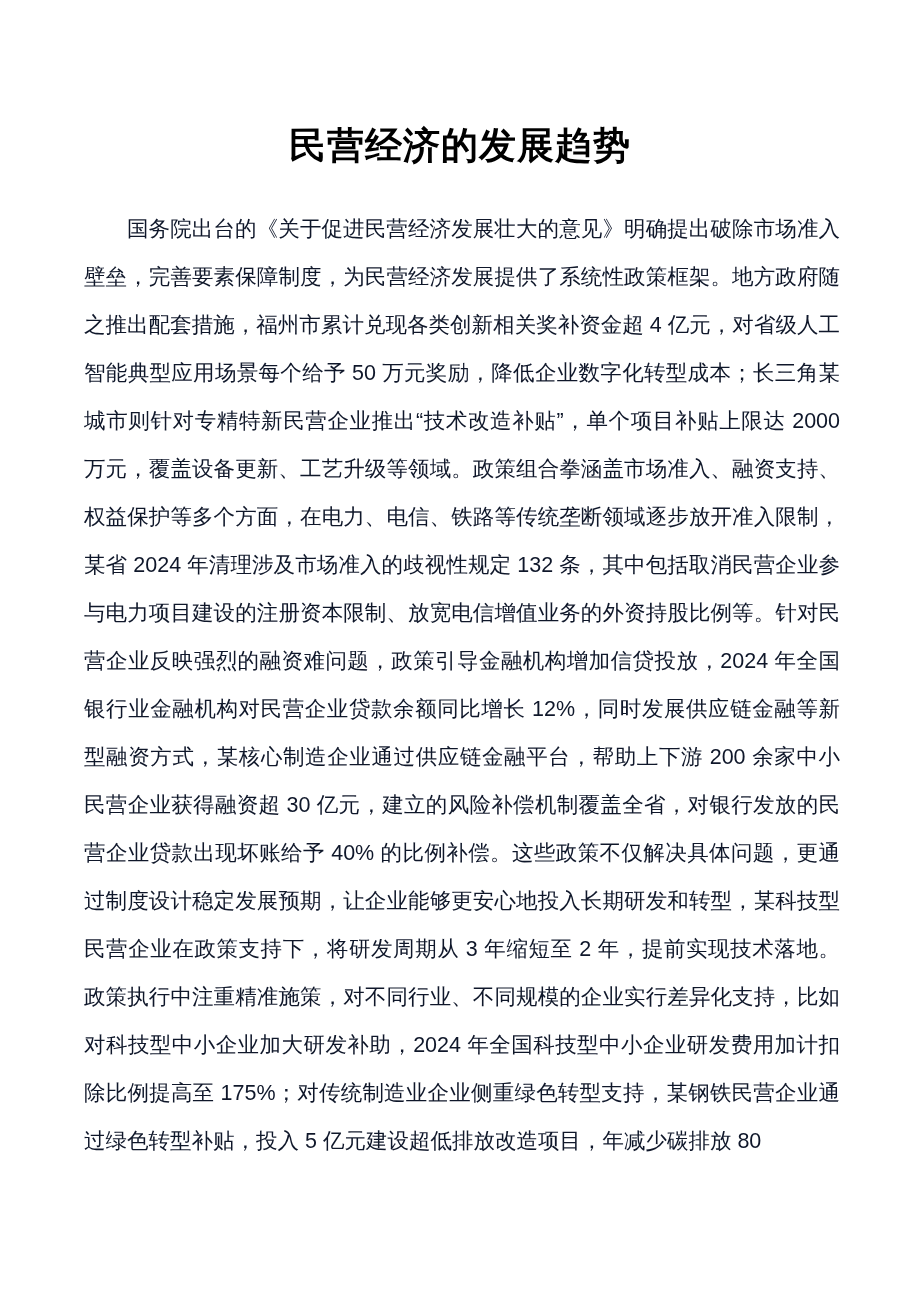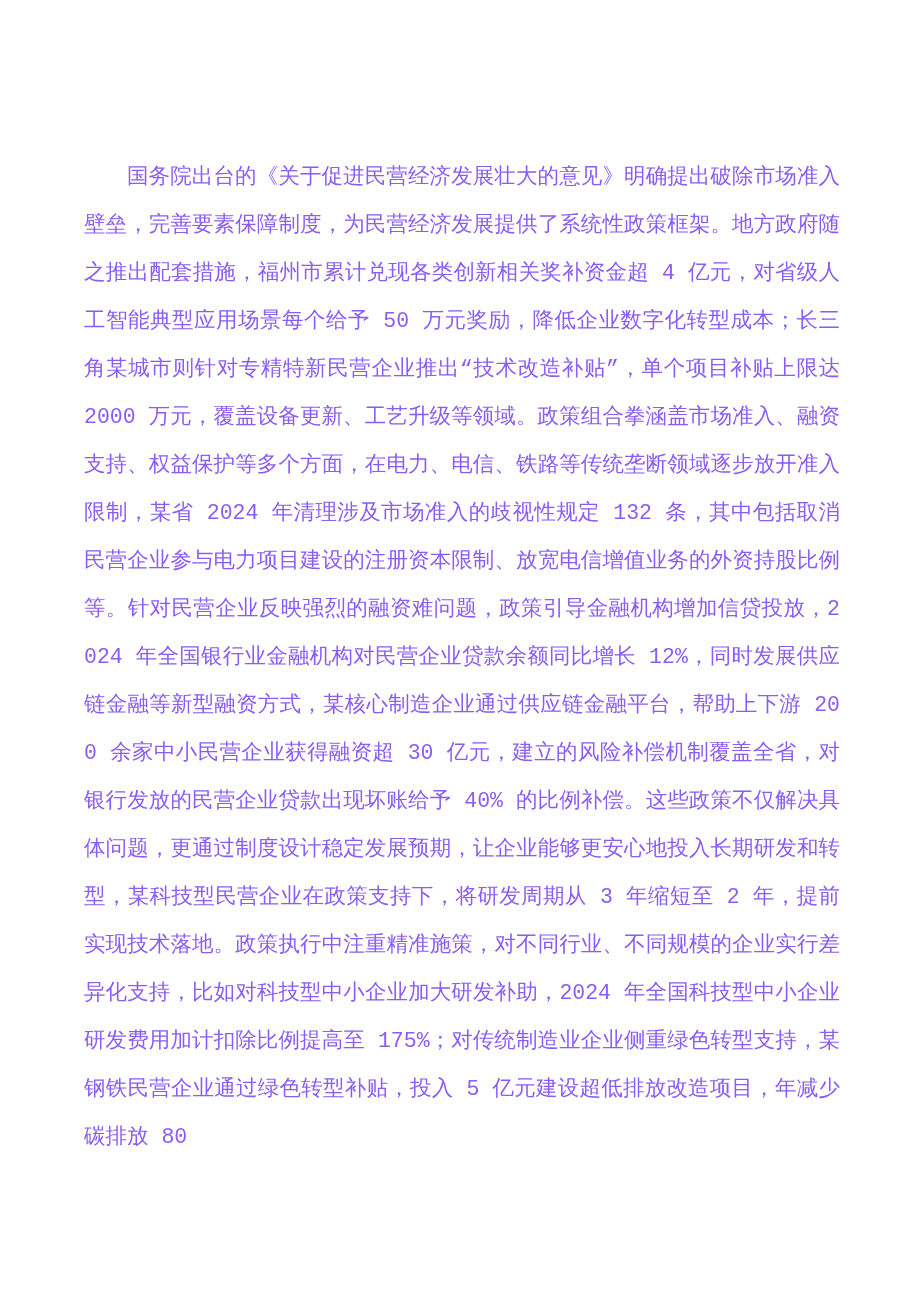--- a/index.html
+++ b/index.html
@@ -26,29 +26,30 @@
     font-size: 37px;
     line-height: 52px;
     color: #000000;
     letter-spacing: 1px;
   }
   .doc-body {
     margin: 33px 80px 0 84px;
     padding: 0;
     width: 756px;
     box-sizing: border-box;
-    font-family: Liberation Mono, monospace;
+    font-family: Liberation Sans, sans-serif;
     font-size: 21.5px;
     line-height: 48px;
-    color: #8b5cf6;
+    color: #0f172a;
     text-align: justify;
     text-align-last: left;
     text-justify: inter-character;
     text-indent: 43px;
     word-break: break-all;
   }
 </style>
 </head>
 <body>
 
 <div class="page">
+  <h1 class="doc-title">民营经济的发展趋势</h1>
   <p class="doc-body">国务院出台的《关于促进民营经济发展壮大的意见》明确提出破除市场准入壁垒，完善要素保障制度，为民营经济发展提供了系统性政策框架。地方政府随之推出配套措施，福州市累计兑现各类创新相关奖补资金超 4 亿元，对省级人工智能典型应用场景每个给予 50 万元奖励，降低企业数字化转型成本；长三角某城市则针对专精特新民营企业推出“技术改造补贴”，单个项目补贴上限达 2000 万元，覆盖设备更新、工艺升级等领域。政策组合拳涵盖市场准入、融资支持、权益保护等多个方面，在电力、电信、铁路等传统垄断领域逐步放开准入限制，某省 2024 年清理涉及市场准入的歧视性规定 132 条，其中包括取消民营企业参与电力项目建设的注册资本限制、放宽电信增值业务的外资持股比例等。针对民营企业反映强烈的融资难问题，政策引导金融机构增加信贷投放，2024 年全国银行业金融机构对民营企业贷款余额同比增长 12%，同时发展供应链金融等新型融资方式，某核心制造企业通过供应链金融平台，帮助上下游 200 余家中小民营企业获得融资超 30 亿元，建立的风险补偿机制覆盖全省，对银行发放的民营企业贷款出现坏账给予 40% 的比例补偿。这些政策不仅解决具体问题，更通过制度设计稳定发展预期，让企业能够更安心地投入长期研发和转型，某科技型民营企业在政策支持下，将研发周期从 3 年缩短至 2 年，提前实现技术落地。政策执行中注重精准施策，对不同行业、不同规模的企业实行差异化支持，比如对科技型中小企业加大研发补助，2024 年全国科技型中小企业研发费用加计扣除比例提高至 175%；对传统制造业企业侧重绿色转型支持，某钢铁民营企业通过绿色转型补贴，投入 5 亿元建设超低排放改造项目，年减少碳排放 80</p>
 </div>
 
 </body></html>

